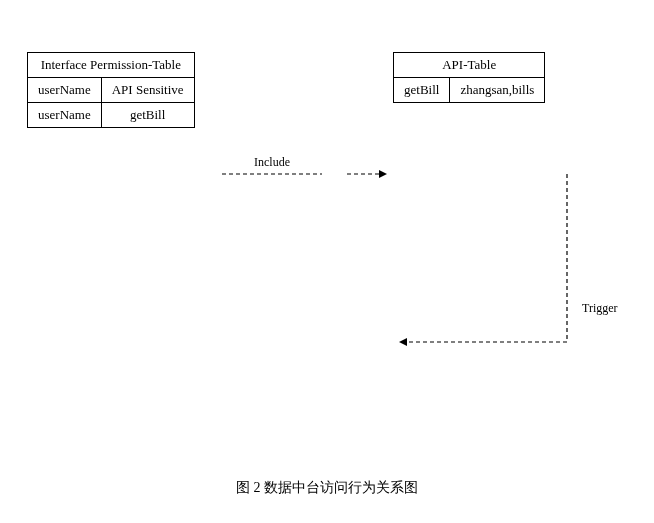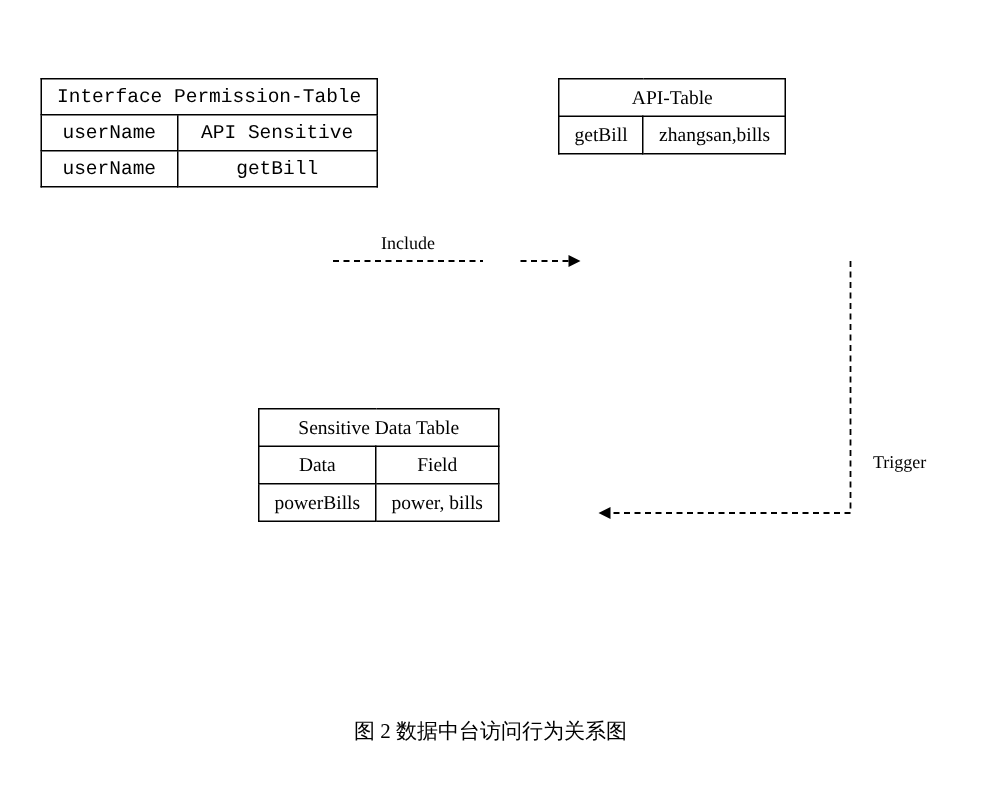--- a/index.html
+++ b/index.html
@@ -37,29 +37,28 @@
       border-bottom: 1px solid #000;
     }
     .db-table .col-header {
       font-weight: normal;
     }
 
     
     .table-permission {
       left: 10px;
       top: 30px;
-      font-family: Liberation Mono, monospace;
     }
     .table-permission .title-row td {
       font-style: normal;
     }
 
     
     .table-api {
-      left: 355px;
+      left: 376px;
       top: 30px;
       border-radius: 13px;
     }
 
     
     .table-sensitive {
       left: 155px;
       top: 250px;
     }
 
@@ -116,35 +115,20 @@
         <tr class="title-row">
       <td colspan="2" class="header-cell">API-Table</td>
     </tr>
     <tr>
       <td>getBill</td>
       <td>zhangsan,bills</td>
     </tr>
   </tbody>
     </table>
 
-  <table class="db-table table-sensitive">
-    <tbody>
-        <tr class="title-row">
-      <td colspan="2" class="header-cell">Sensitive Data Table</td>
-    </tr>
-    <tr>
-      <td class="col-header">Data</td>
-      <td class="col-header">Field</td>
-    </tr>
-    <tr>
-      <td>powerBills</td>
-      <td>power, bills</td>
-    </tr>
-  </tbody>
-    </table>
 
   <svg class="connector-svg">
 
     <line x1="205" y1="152" x2="305" y2="152" stroke="#000" stroke-width="1.2" stroke-dasharray="4,3"></line>
 
     <line x1="330" y1="152" x2="362" y2="152" stroke="#000" stroke-width="1.2" stroke-dasharray="4,3"></line>
 
     <polygon points="362,148 370,152 362,156" fill="#000"></polygon>
 
     <text x="255" y="144" class="arrow-label" text-anchor="middle">Include</text>

